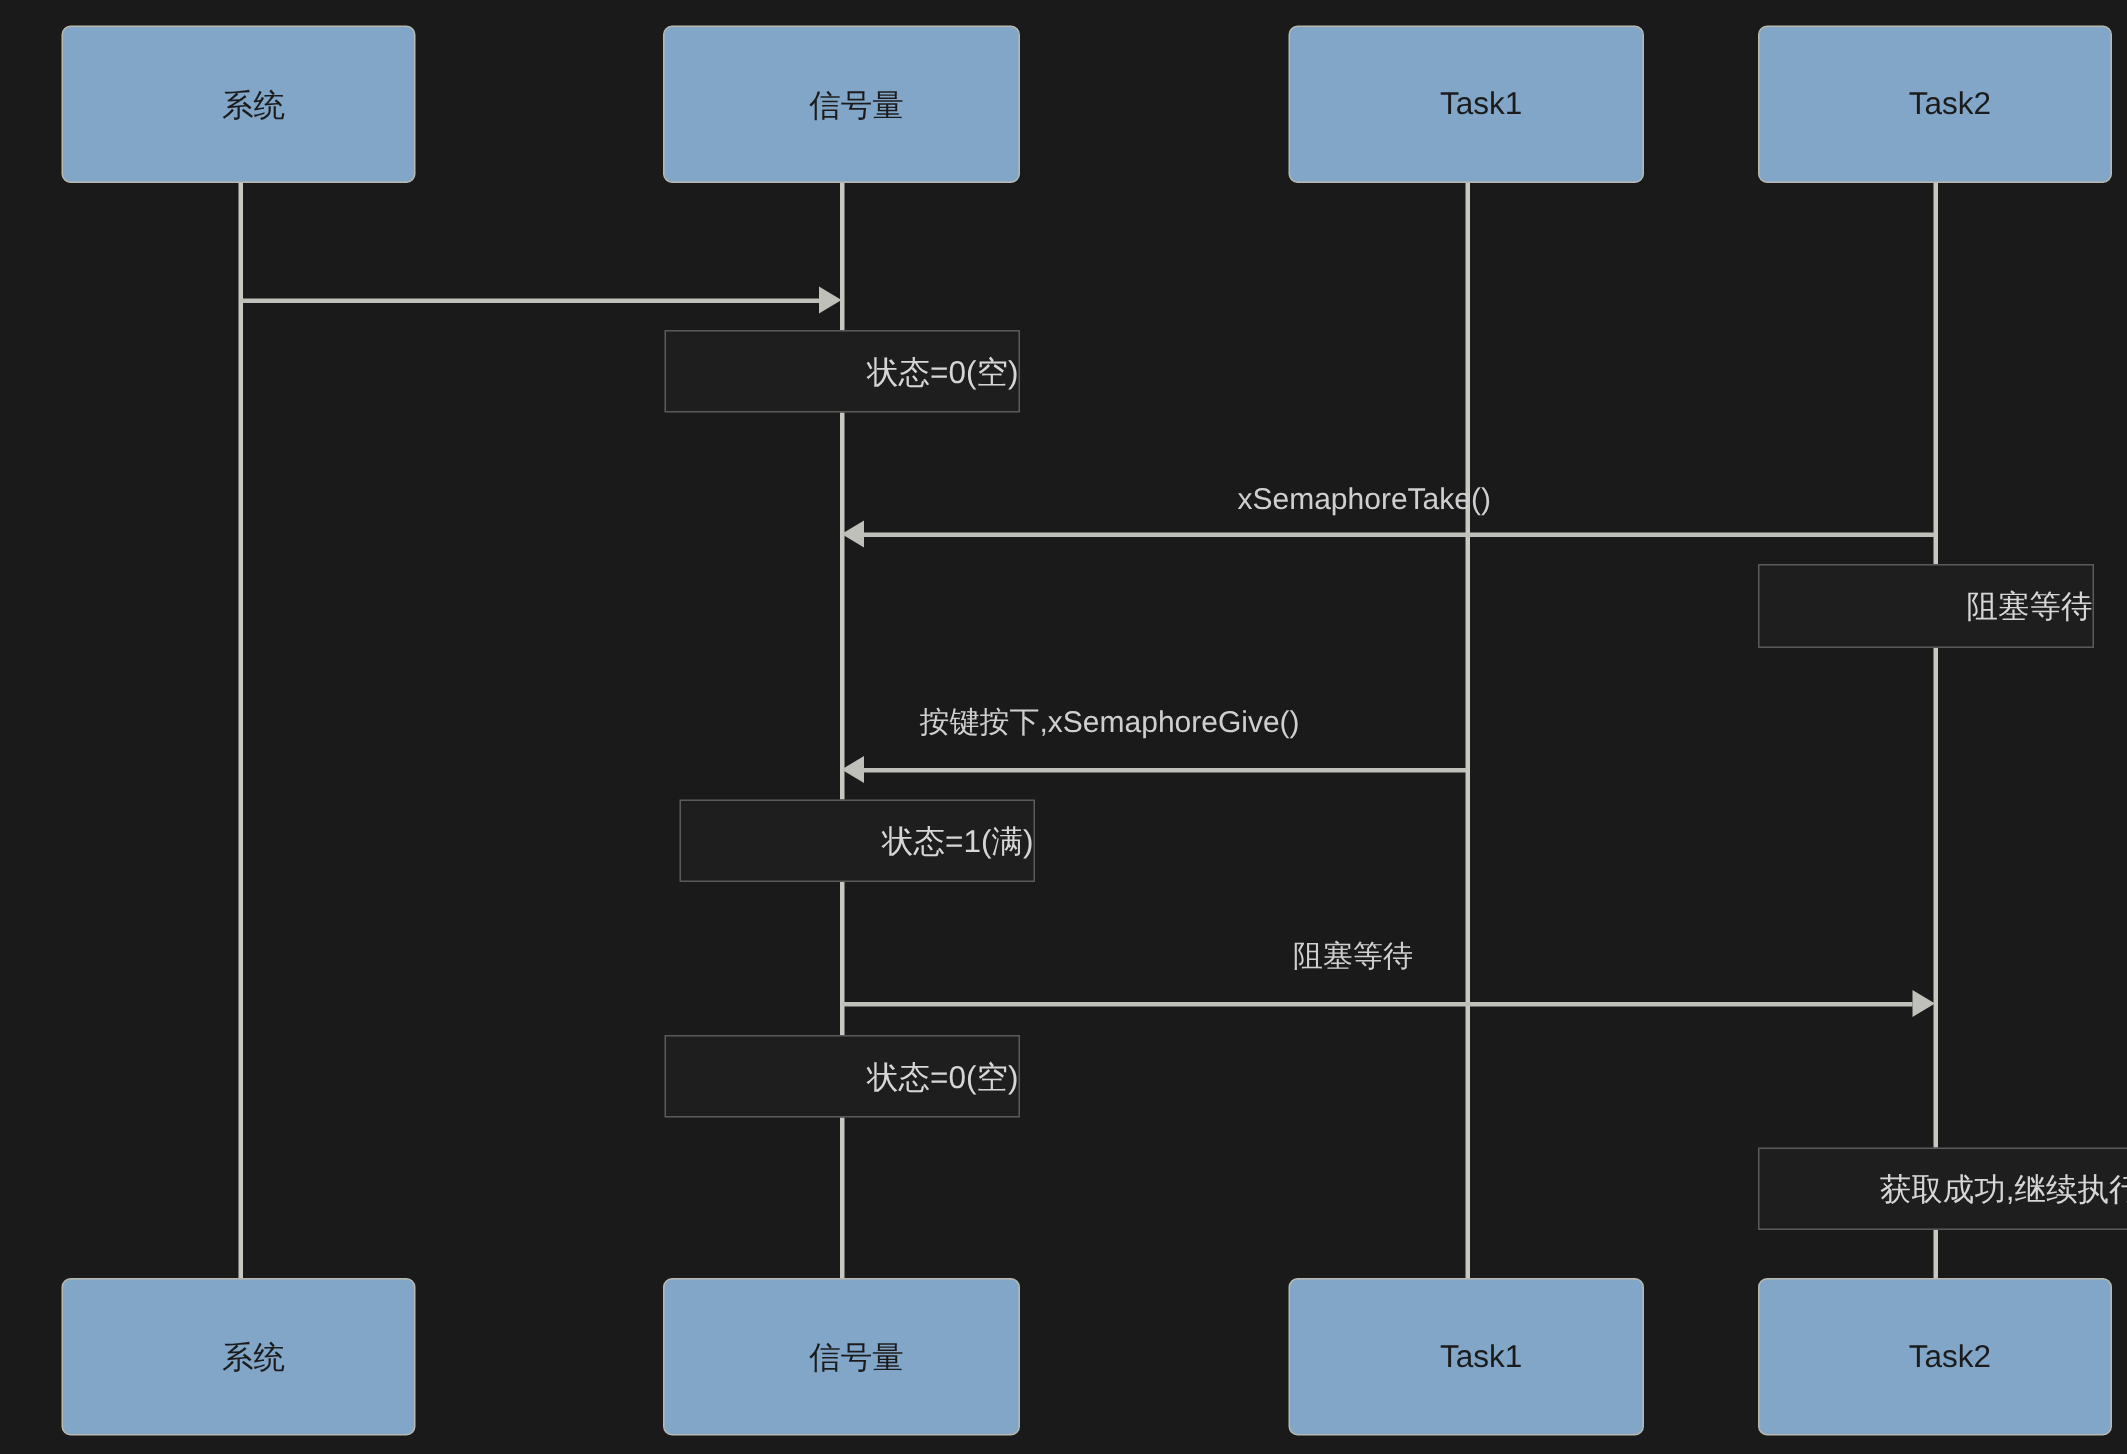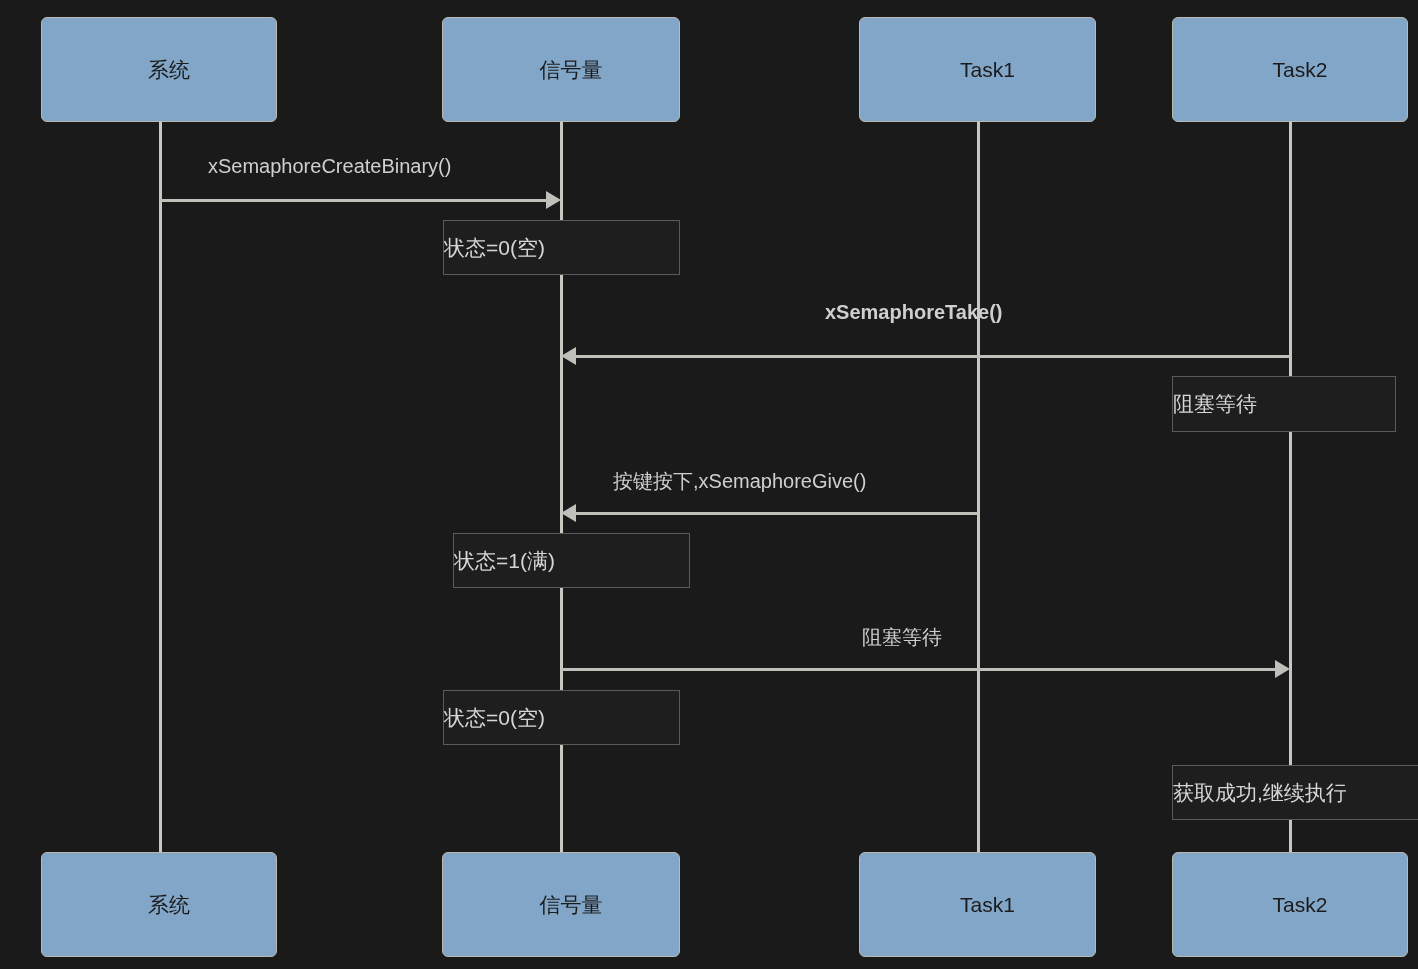--- a/index.html
+++ b/index.html
@@ -25,21 +25,21 @@
   }
   .lifeline{
     position:absolute;
     width:3px;
     background:#c8c8c0;
   }
   .note-box{
     position:absolute;
     background:#1e1e1e;
     border:1px solid #5a5a5a;
-    display:flex;align-items:center;justify-content:flex-start;
+    display:flex;align-items:center;justify-content:flex-end;
     color:#d6d6d6;
     font-size:21px;
     box-sizing:border-box;
   }
   .msg-line{
     position:absolute;
     height:3px;
     background:#c0c0ba;
   }
   .msg-label{
@@ -73,29 +73,28 @@
   <div class="participant-box" style="left:442px;top:17px;width:238px;height:105px;">
     <span>信号量</span>
   </div>
   <div class="participant-box" style="left:859px;top:17px;width:237px;height:105px;">
     <span>Task1</span>
   </div>
   <div class="participant-box" style="left:1172px;top:17px;width:236px;height:105px;">
     <span>Task2</span>
   </div>
 
-  <div class="msg-label" style="left:208px;top:155px;">xSemaphoreCreateBinary()</div>
   <div class="msg-line" style="left:160px;top:199px;width:387px;"></div>
   <div class="arrow-head arrow-right" style="left:546px;top:191px;"></div>
 
   <div class="note-box" style="left:443px;top:220px;width:237px;height:55px;">
     <span>状态=0(空)</span>
   </div>
 
-  <div class="msg-label" style="left:825px;top:301px;font-weight:bold;">xSemaphoreTake()</div>
+  <div class="msg-label" style="left:825px;top:322px;">xSemaphoreTake()</div>
   <div class="msg-line" style="left:576px;top:355px;width:714px;"></div>
   <div class="arrow-head arrow-left" style="left:561px;top:347px;"></div>
 
   <div class="note-box" style="left:1172px;top:376px;width:224px;height:56px;">
     <span>阻塞等待</span>
   </div>
 
   <div class="msg-label" style="left:613px;top:468px;">按键按下,xSemaphoreGive()</div>
   <div class="msg-line" style="left:576px;top:512px;width:402px;"></div>
   <div class="arrow-head arrow-left" style="left:561px;top:504px;"></div>

